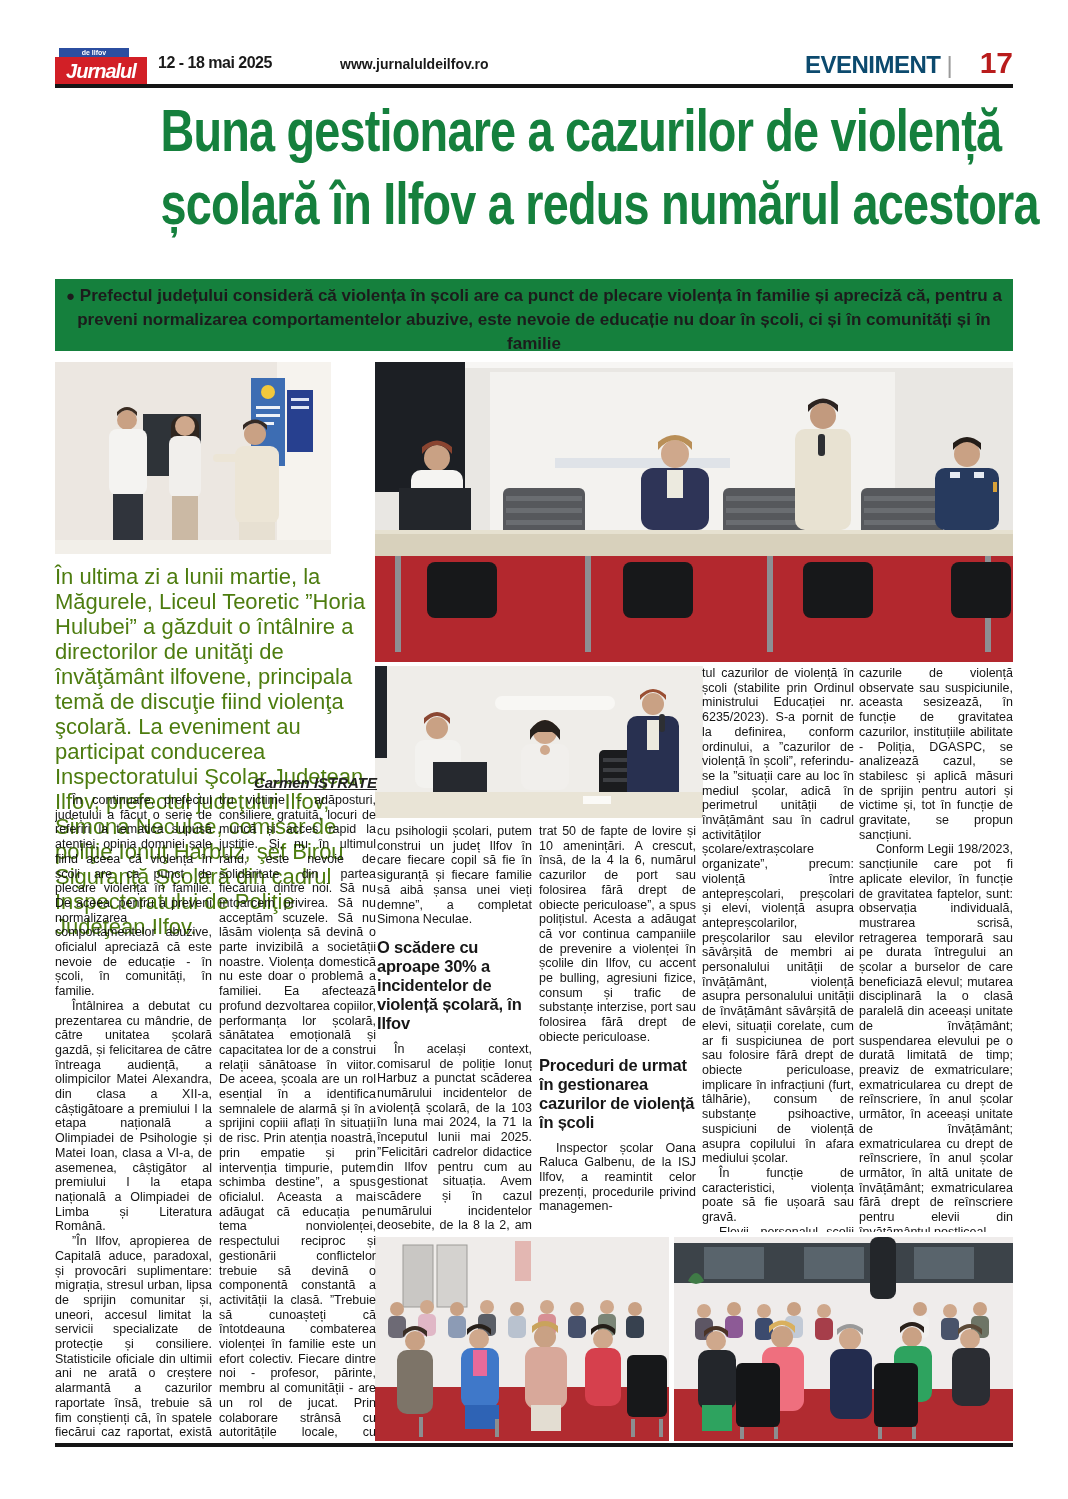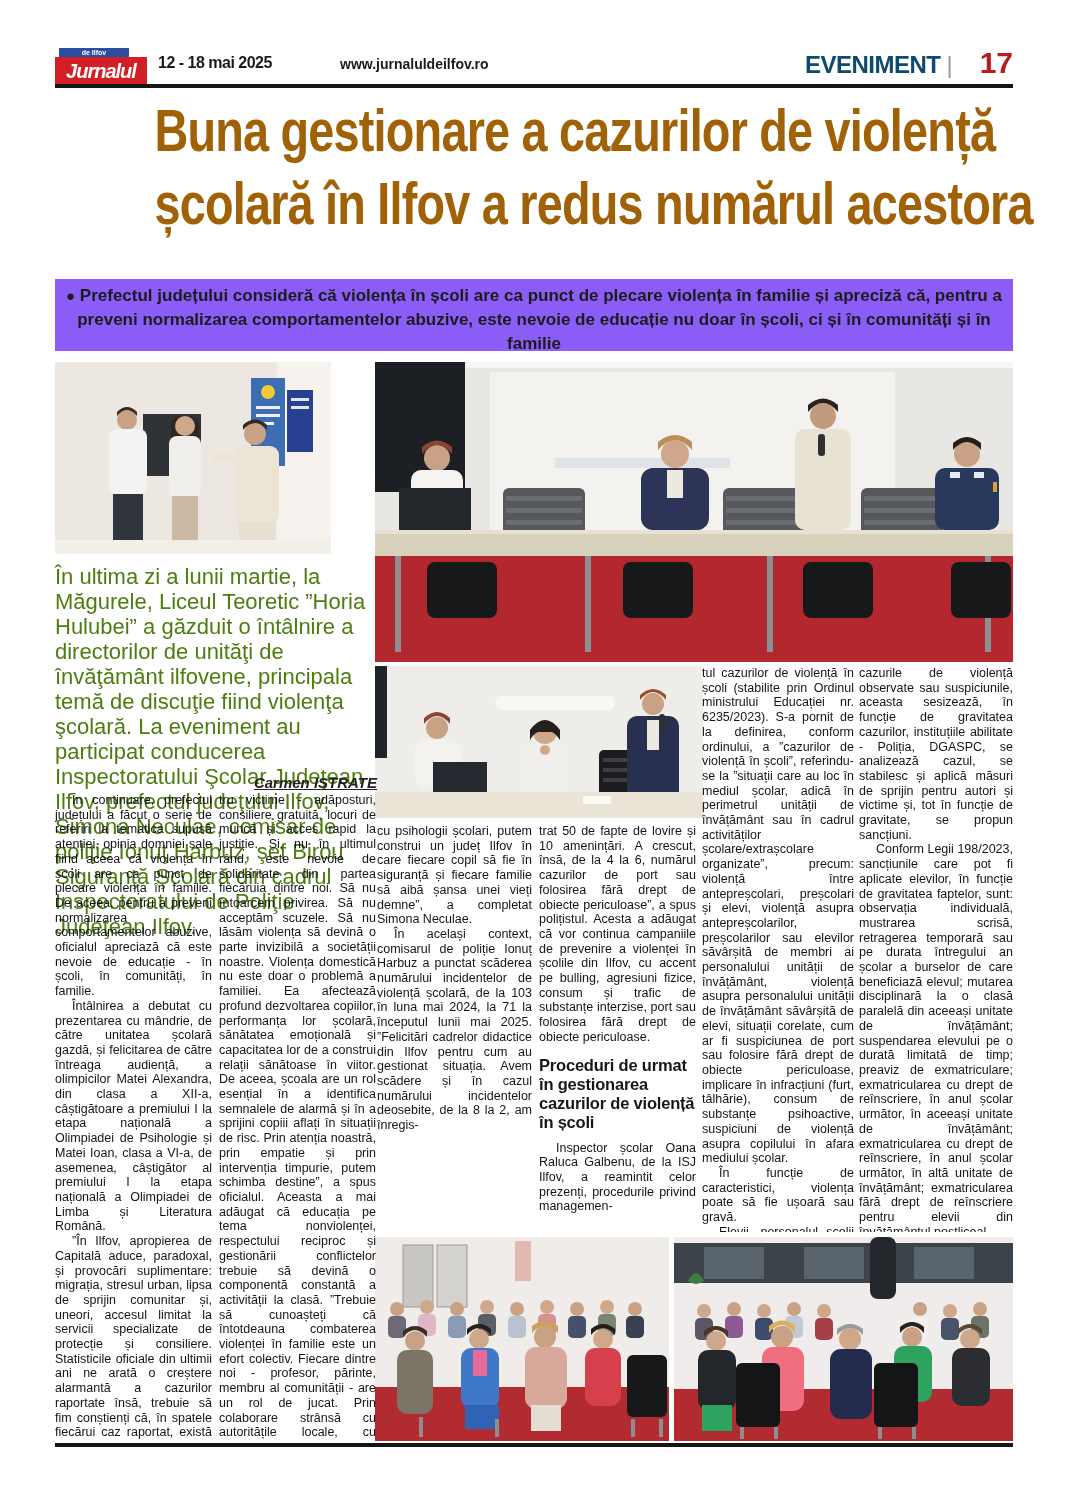--- a/index.html
+++ b/index.html
@@ -14,24 +14,24 @@
             text-align:center;letter-spacing:-1px;}
   .hdr-date{position:absolute;left:158px;top:54px;font-size:16px;font-weight:bold;letter-spacing:-0.5px;}
   .hdr-url{position:absolute;left:340px;top:56px;font-size:14px;font-weight:bold;}
   .hdr-right{position:absolute;right:55px;top:46px;white-space:nowrap;}
   .hdr-section{color:#0c4a6e;font-size:24px;font-weight:bold;letter-spacing:-0.5px;}
   .hdr-sep{color:#9a9a9a;font-size:24px;font-weight:normal;padding:0 6px;}
   .hdr-page{color:#b91c1c;font-size:30px;font-weight:bold;margin-left:21px;}
   .rule-top{position:absolute;left:55px;top:84px;width:958px;height:4px;background:#151515;}
   .rule-bottom{position:absolute;left:55px;top:1443px;width:958px;height:4px;background:#151515;}
   
-  .headline{position:absolute;left:49px;top:94px;width:958px;color:#a16207;}
+  .headline{position:absolute;left:55px;top:94px;width:958px;color:#15803d;}
   .headline span{display:block;transform:scaleX(.78);transform-origin:50% 50%;white-space:nowrap;
                  font-weight:bold;font-size:60px;line-height:73px;letter-spacing:-1px;}
-  .lead{position:absolute;left:55px;top:279px;width:958px;height:72px;background:#8b5cf6;
+  .lead{position:absolute;left:55px;top:279px;width:958px;height:72px;background:#15803d;
         font-size:17px;font-weight:bold;color:#1c1c1c;text-align:center;line-height:24px;
         padding-top:5px;box-sizing:border-box;}
   .lead .bullet{font-size:15px;}
   
   .photo{position:absolute;overflow:hidden;background:#e9e6e2;}
   .photo svg{display:block;}
   #photo-top-left{left:55px;top:362px;width:276px;height:192px;}
   #photo-top-right{left:375px;top:362px;width:638px;height:300px;}
   #photo-middle{left:375px;top:666px;width:328px;height:152px;}
   #photo-bottom-left{left:375px;top:1237px;width:294px;height:204px;}
@@ -319,20 +319,21 @@
     <p class="ind">Întâlnirea a debutat cu prezentarea cu mândrie, de către unitatea școlară gazdă, și felicitarea de către întreaga audiență, a olimpicilor Matei Alexandra, din clasa a XII-a, câștigătoare a premiului I la etapa națională a Olimpiadei de Psihologie și Matei Ioan, clasa a VI-a, de asemenea, câștigător al premiului I la etapa națională a Olimpiadei de Limba și Literatura Română.</p>
     <p class="ind">”În Ilfov, apropierea de Capitală aduce, paradoxal, și provocări suplimentare: migrația, stresul urban, lipsa de sprijin comunitar și, uneori, accesul limitat la servicii specializate de protecție și consiliere. Statisticile oficiale din ultimii ani ne arată o creștere alarmantă a cazurilor raportate însă, trebuie să fim conștienți că, în spatele fiecărui caz raportat, există multe altele tăcute (...). Este nevoie de sprijin concret pen-</p>
   </div>
 
   <div class="col" id="col2">
     <p>tru victime - adăposturi, consiliere gratuită, locuri de muncă și acces rapid la justiție. Și, nu în ultimul rând, este nevoie de solidaritate din partea fiecăruia dintre noi. Să nu întoarcem privirea. Să nu acceptăm scuzele. Să nu lăsăm violența să devină o parte invizibilă a societății noastre. Violența domestică nu este doar o problemă a familiei. Ea afectează profund dezvoltarea copiilor, performanța lor școlară, sănătatea emoțională și capacitatea lor de a construi relații sănătoase în viitor. De aceea, școala are un rol esențial în a identifica semnalele de alarmă și în a sprijini copiii aflați în situații de risc. Prin atenția noastră, prin empatie și prin intervenția timpurie, putem schimba destine”, a spus oficialul. Aceasta a mai adăugat că educația pe tema nonviolenței, respectului reciproc și gestionării conflictelor trebuie să devină o componentă constantă a activității la clasă. ”Trebuie să cunoașteți că întotdeauna combaterea violenței în familie este un efort colectiv. Fiecare dintre noi - profesor, părinte, membru al comunității - are un rol de jucat. Prin colaborare strânsă cu autoritățile locale, cu asistenții sociali,</p>
   </div>
 
   <div class="col" id="col3">
     <p>cu psihologii școlari, putem construi un județ Ilfov în care fiecare copil să fie în siguranță și fiecare familie să aibă șansa unei vieți demne”, a completat Simona Neculae.</p>
+    <h3>O scădere cu aproape 30% a incidentelor de violență școlară, în Ilfov</h3>
     <p class="ind">În același context, comisarul de poliție Ionuț Harbuz a punctat scăderea numărului incidentelor de violență școlară, de la 103 în luna mai 2024, la 71 la începutul lunii mai 2025. ”Felicitări cadrelor didactice din Ilfov pentru cum au gestionat situația. Avem scădere și în cazul numărului incidentelor deosebite, de la 8 la 2, am înregis-</p>
   </div>
 
   <div class="col" id="col4">
     <p>trat 50 de fapte de lovire și 10 amenințări. A crescut, însă, de la 4 la 6, numărul cazurilor de port sau folosirea fără drept de obiecte periculoase”, a spus polițistul. Acesta a adăugat că vor continua campaniile de prevenire a violenței în școlile din Ilfov, cu accent pe bulling, agresiuni fizice, consum și trafic de substanțe interzise, port sau folosirea fără drept de obiecte periculoase.</p>
     <h3>Proceduri de urmat în gestionarea cazurilor de violență în școli</h3>
     <p class="ind">Inspector școlar Oana Raluca Galbenu, de la ISJ Ilfov, a reamintit celor prezenți, procedurile privind managemen-</p>
   </div>
 
   <div class="col" id="col5">

